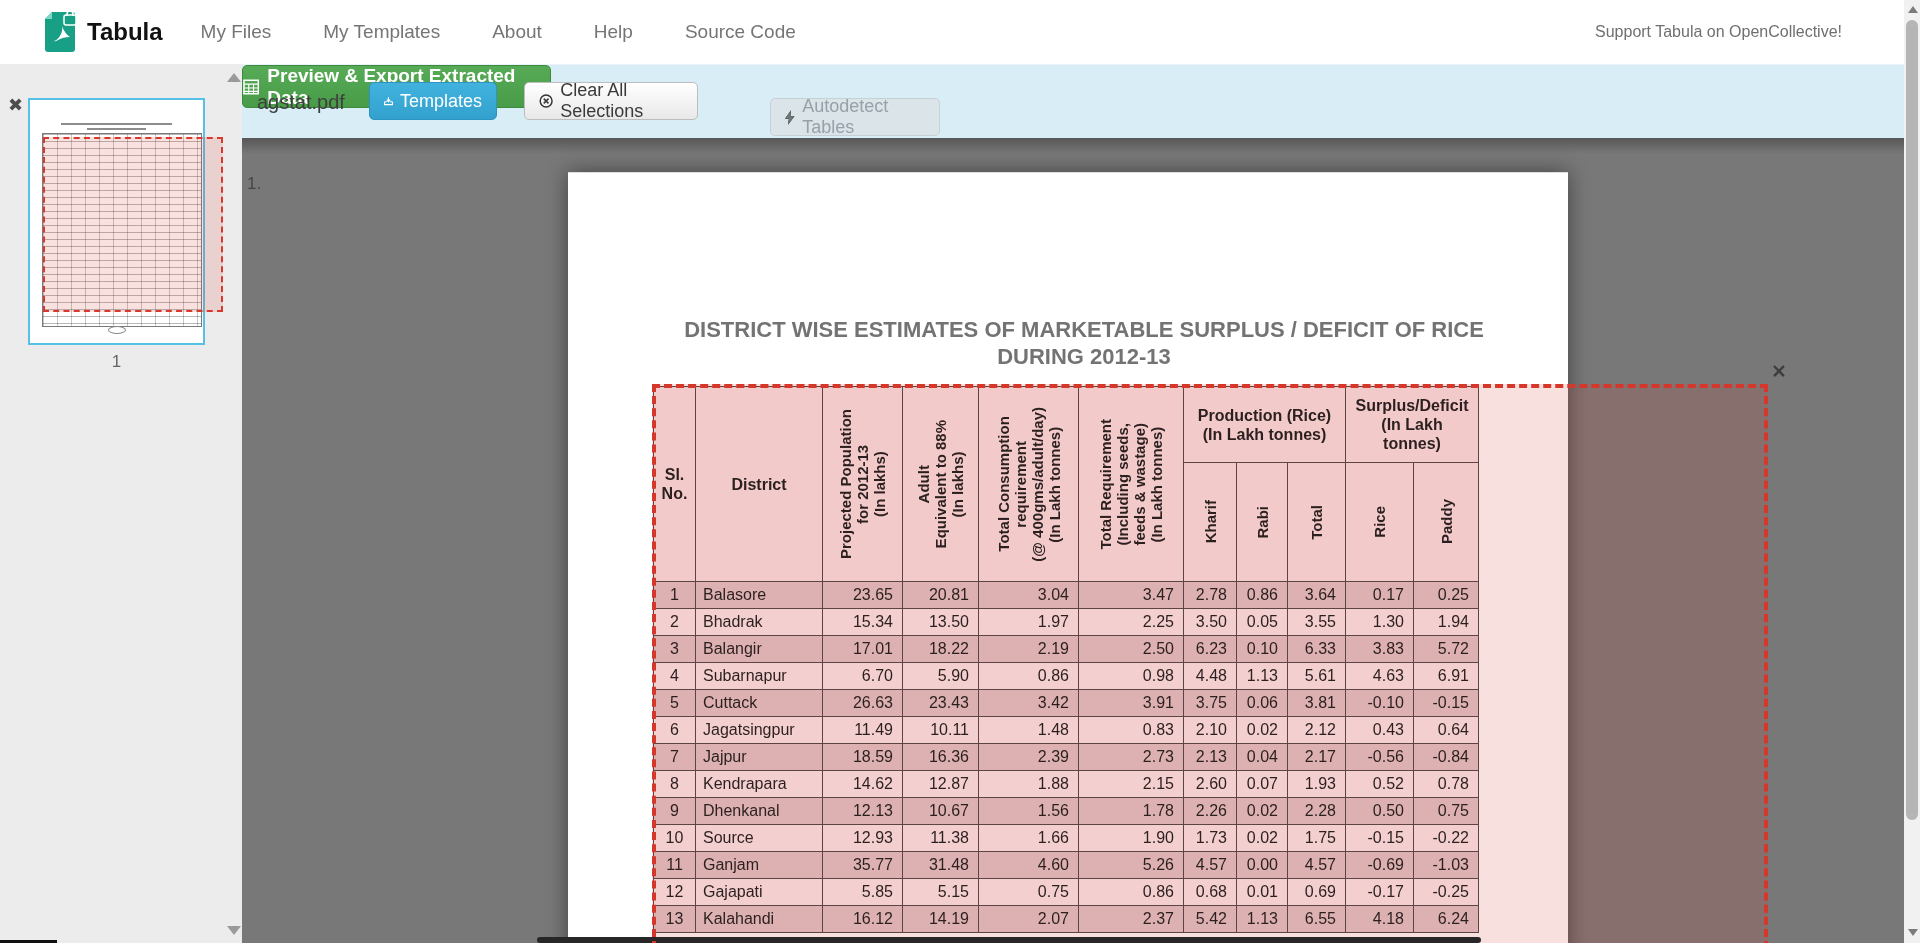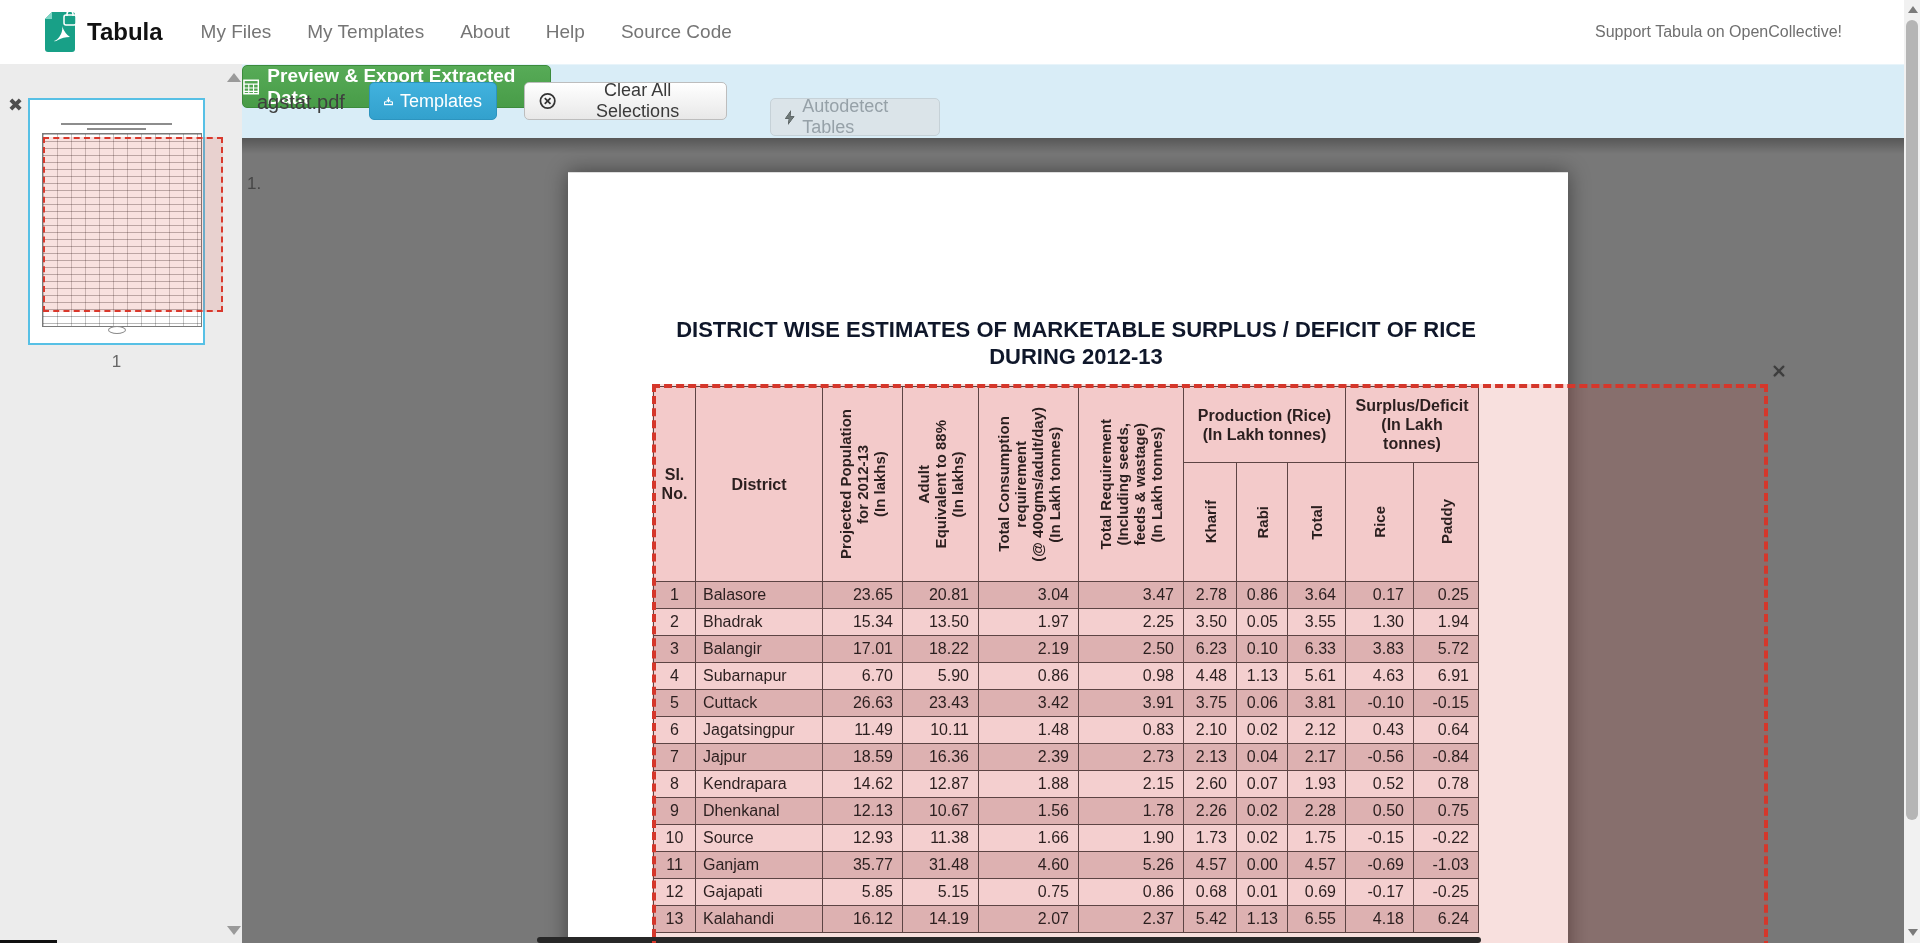--- a/index.html
+++ b/index.html
@@ -6,33 +6,33 @@
   body{
     width:1920px;height:943px;position:relative;overflow:hidden;
     font-family:"Liberation Sans","DejaVu Sans",sans-serif;
     background:#ffffff;
   }
   
   #navbar{position:absolute;left:0;top:0;width:1904px;height:64px;background:#ffffff;
     border-bottom:1px solid #e3e3e3;display:flex;align-items:center;}
   #logo{margin-left:44px;width:34px;height:42px;flex:none;}
   #brand{margin-left:9px;font-size:24px;font-weight:bold;color:#111;letter-spacing:0px;}
-  #nav-links{display:flex;margin-left:38px;gap:36px;}
+  #nav-links{display:flex;margin-left:38px;gap:52px;}
   #nav-links .nav-link{font-size:19px;color:#757575;cursor:pointer;white-space:nowrap;}
   #support-link{margin-left:auto;margin-right:62px;font-size:16px;color:#6f6f6f;cursor:pointer;}
   
   #toolbar{position:absolute;left:242px;top:64px;width:1662px;height:74px;background:#d9edf7;
     border-top:1px solid #e8f4fa;}
   #filename{position:absolute;left:15px;top:0;height:74px;line-height:74px;font-size:20px;color:#3f3f3f;}
   .btn{position:absolute;top:17px;height:38px;border-radius:5px;display:flex;align-items:center;
     justify-content:center;font-size:18px;box-sizing:border-box;cursor:pointer;gap:7px;padding:0 14px;}
   #btn-templates{left:127px;width:128px;background:linear-gradient(#41b2de,#33a1cd);
     border:1px solid #2c94bf;color:#fff;}
-  #btn-clear{left:282px;width:203px;background:linear-gradient(#ffffff,#e8e8e8);
-    border:1px solid #bdbdbd;color:#3a3a3a;text-align:center;}
+  #btn-clear{left:282px;width:174px;background:linear-gradient(#ffffff,#e8e8e8);
+    border:1px solid #bdbdbd;color:#3a3a3a;}
   #btn-autodetect{left:528px;width:170px;background:#dbe4e9;border:1px solid #c6d1d7;
     color:#96a1a8;cursor:default;margin-top:16px;}
   #btn-export{left:1303px;top:15px;width:307px;height:41px;background:linear-gradient(#57ab57,#489c48);
     border:1px solid #3c8b3c;color:#fff;font-weight:bold;font-size:19px;border-radius:5px;
     display:flex;align-items:center;justify-content:space-between;gap:8px;cursor:pointer;}
   
   #sidebar{position:absolute;left:0;top:64px;width:242px;height:879px;background:#ececec;}
   #thumb-close{position:absolute;left:8px;top:32px;font-size:18px;font-weight:bold;color:#4d4d4d;cursor:pointer;line-height:1;}
   #thumbnail{position:absolute;left:28px;top:34px;width:177px;height:247px;background:#ffffff;
     border:2px solid #57c0e5;box-sizing:border-box;cursor:pointer;}
@@ -51,22 +51,22 @@
     border-bottom:9px solid #9a9a9a;cursor:pointer;}
   #sidebar-down{left:227px;top:862px;border-left:7px solid transparent;border-right:7px solid transparent;
     border-top:9px solid #9a9a9a;cursor:pointer;}
   
   #viewer{position:absolute;left:242px;top:138px;width:1662px;height:805px;background:#787878;overflow:hidden;}
   #viewer-shade{position:absolute;left:0;top:0;width:100%;height:16px;
     background:linear-gradient(rgba(0,0,0,0.28),rgba(0,0,0,0));pointer-events:none;}
   #page-label{position:absolute;left:5px;top:36px;font-size:17px;color:#464646;}
   #pdf-page{position:absolute;left:326px;top:34px;width:1000px;height:909px;background:#ffffff;
     border-top:1px solid #dedede;box-shadow:0 0 20px rgba(0,0,0,0.45);}
-  #pdf-title{position:absolute;top:143px;left:8px;width:100%;text-align:center;font-weight:bold;
-    font-size:22px;line-height:27px;color:#0f172a;}
+  #pdf-title{position:absolute;top:143px;left:16px;width:100%;text-align:center;font-weight:bold;
+    font-size:22px;line-height:27px;color:#737373;}
   
   #selection-fill{position:absolute;left:410px;top:246px;width:1116px;height:559px;
     background:rgba(213,70,58,0.17);}
   #selection-border{position:absolute;left:410px;top:246px;width:1116px;height:565px;
     border:4px dashed #d5372b;border-bottom:none;box-sizing:border-box;pointer-events:none;z-index:20;}
   #selection-close{position:absolute;left:1529px;top:224px;z-index:21;font-size:19px;font-weight:bold;
     color:#3d3d3d;cursor:pointer;line-height:1;text-shadow:0 0 1px #3d3d3d;}
   
   #pdf-table{position:absolute;left:411px;top:248px;border-collapse:collapse;table-layout:fixed;
     z-index:10;font-family:"Liberation Sans",sans-serif;}

